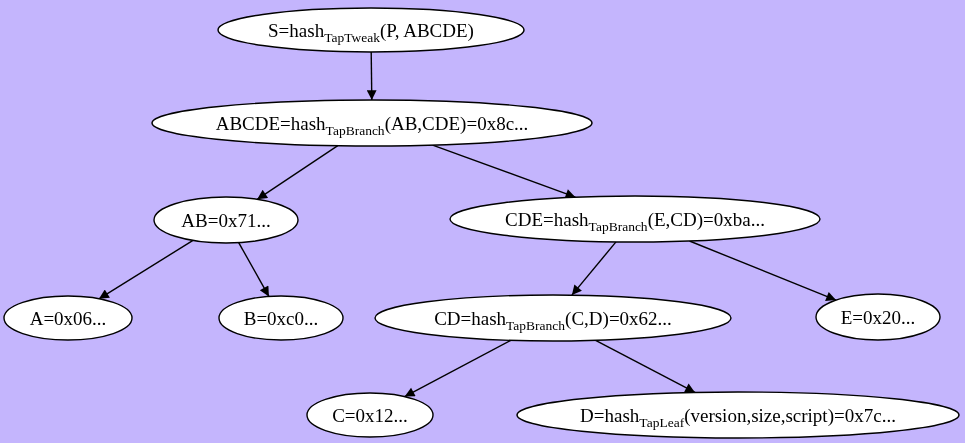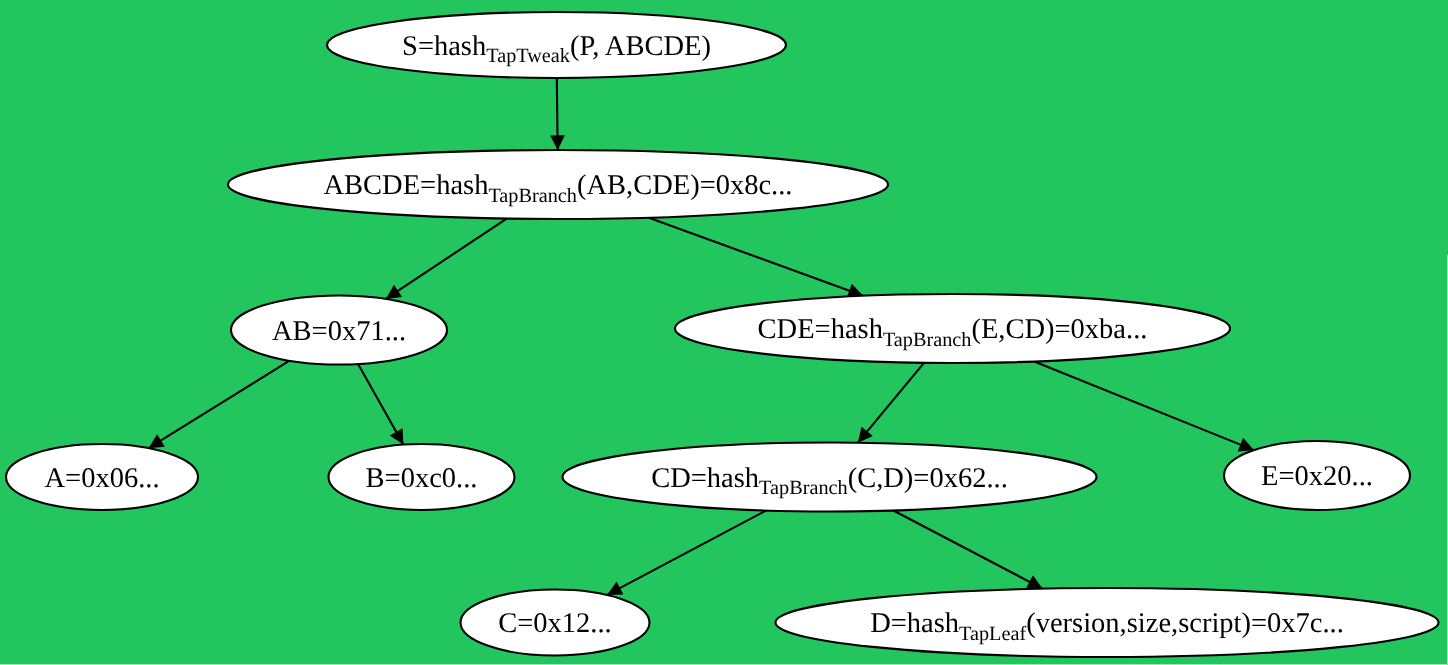--- a/index.html
+++ b/index.html
@@ -17,21 +17,21 @@
   svg {
     display: block;
   }
   svg text {
     font-family: "Liberation Serif", "DejaVu Serif", serif;
   }
 </style>
 </head>
 <body>
 
-<div class="stage" style="background: #22c55e;">
+<div class="stage" style="background: #c4b5fd;">
   <svg width="965" height="443" viewBox="0 0 965 443" xmlns="http://www.w3.org/2000/svg">
     <defs>
       <marker id="arrowhead" viewBox="0 0 10 10" refX="10" refY="5" markerWidth="10" markerHeight="7" orient="auto">
         <path d="M 0 0 L 10 5 L 0 10 z" fill="#000000"></path>
       </marker>
     </defs>
     <g id="edges-layer">
         <line x1="371.2" y1="52.0" x2="371.8" y2="100.0" stroke="#000000" stroke-width="1.4" marker-end="url(#arrowhead)"></line>
         <line x1="337.8" y1="145.7" x2="257.2" y2="199.3" stroke="#000000" stroke-width="1.4" marker-end="url(#arrowhead)"></line>
         <line x1="432.6" y1="145.1" x2="575.4" y2="197.2" stroke="#000000" stroke-width="1.4" marker-end="url(#arrowhead)"></line>

